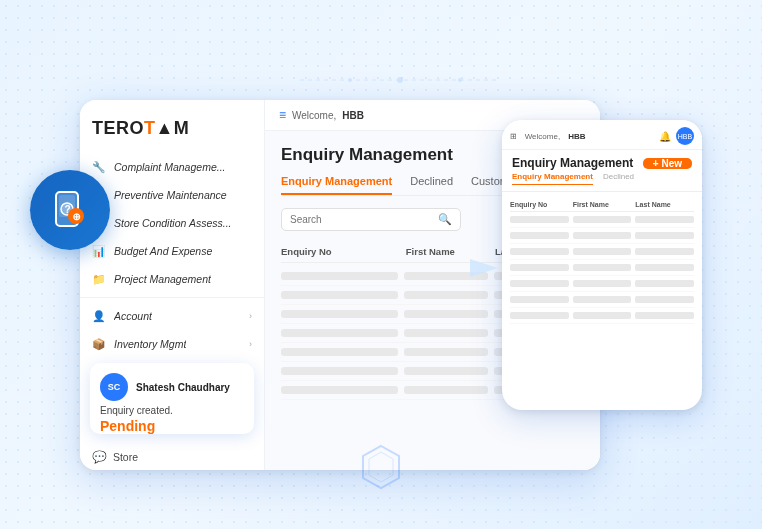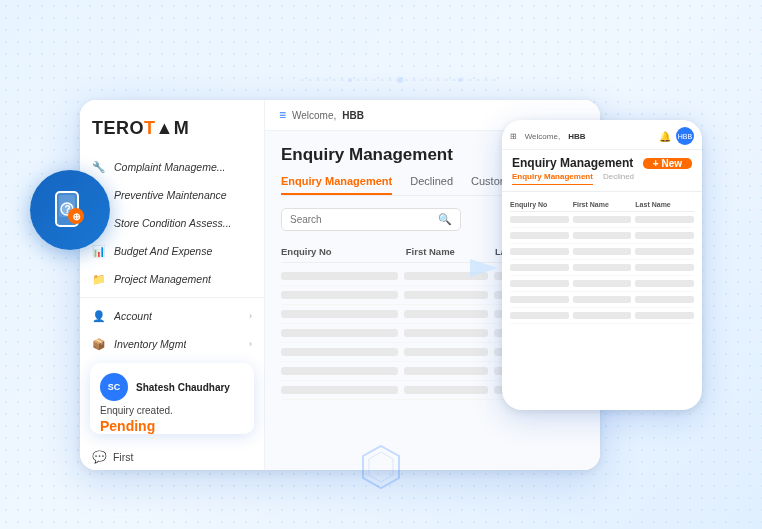--- a/index.html
+++ b/index.html
@@ -482,21 +482,21 @@
       <div class="notif-user-row">
         <div class="notif-avatar">SC</div>
         <span class="notif-username">Shatesh Chaudhary</span>
       </div>
       <div class="notif-message">Enquiry created.</div>
       <div class="notif-status">Pending</div>
     </div>
 
     <div class="chat-item">
       <span class="chat-icon">💬</span>
-      <span class="chat-label">First</span>
+      <span class="chat-label">Store</span>
     </div>
   </div>
 
   <div class="main-content">
     <div class="top-bar">
       <span class="top-bar-icon">≡</span>
       <span>Welcome,</span>
       <span style="font-weight:600;color:#333;">HBB</span>
     </div>
     <div class="content-area">

